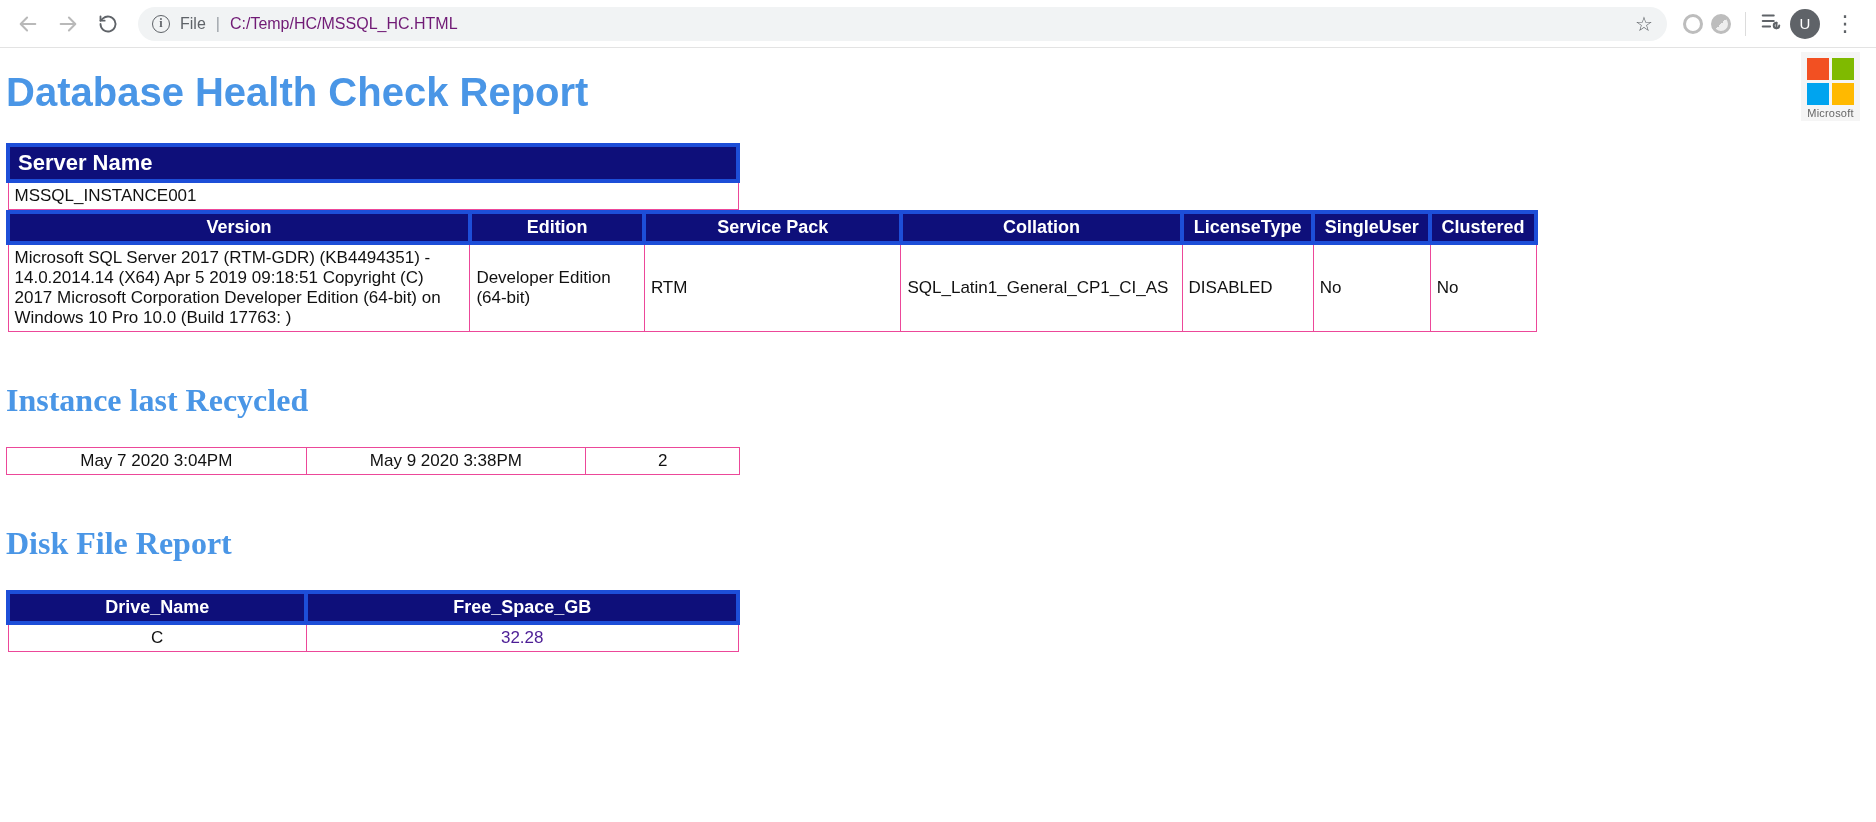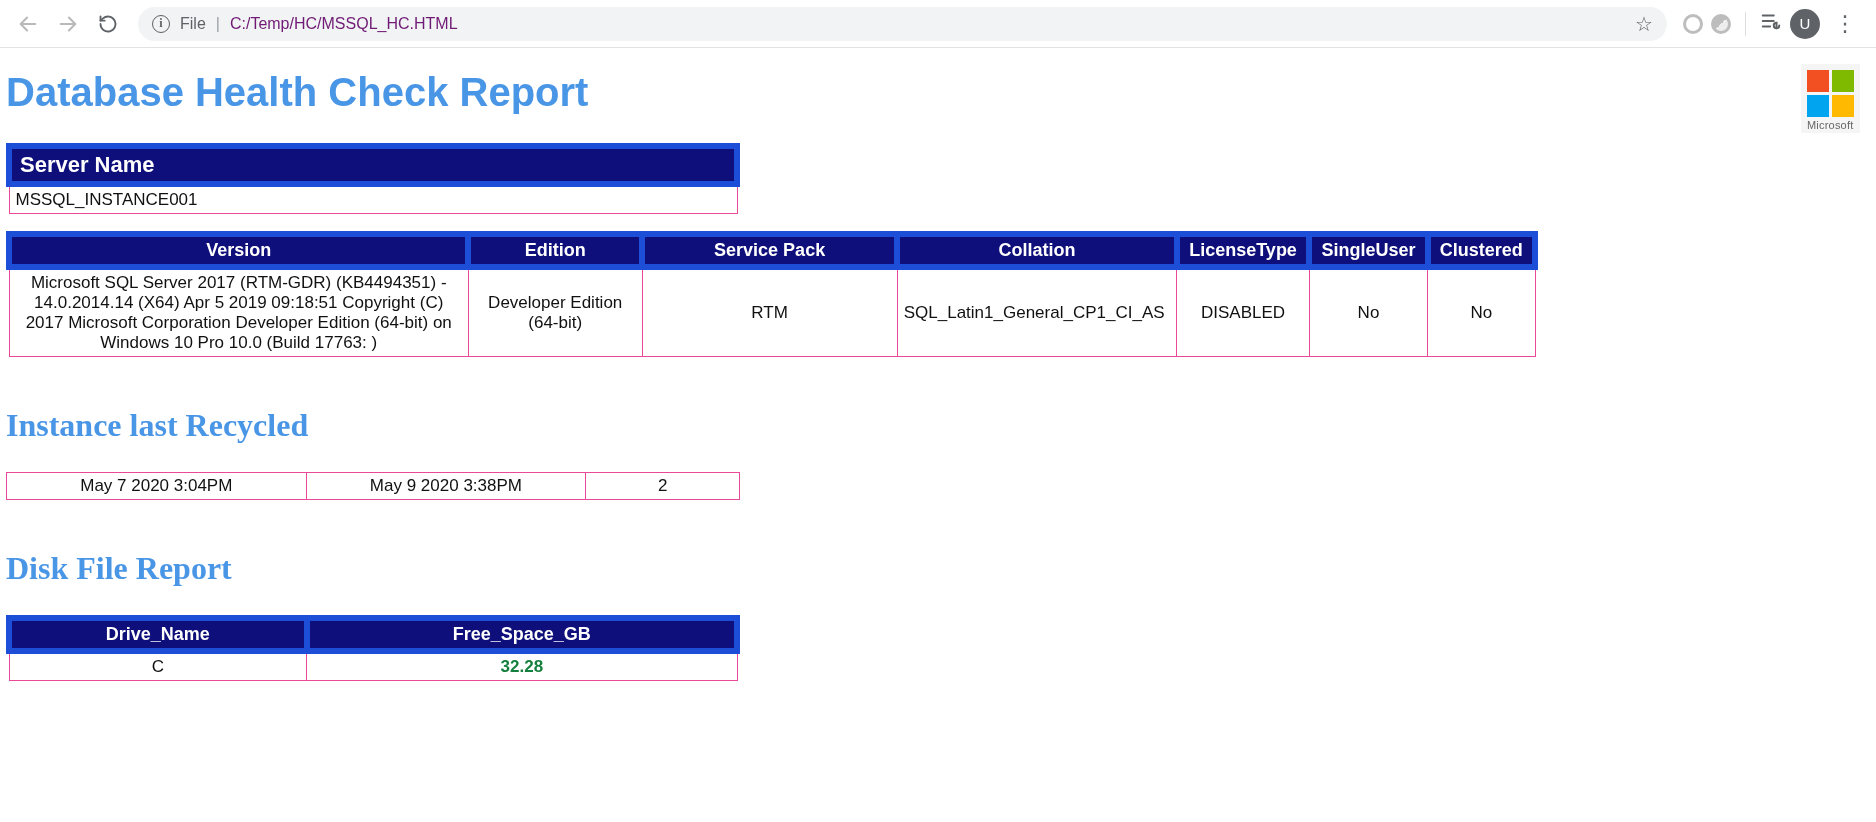--- a/index.html
+++ b/index.html
@@ -90,71 +90,71 @@
   h2.section-title {
     color: #4a96e6;
     font-family: Liberation Serif, serif;
     font-weight: 700;
     font-size: 32px;
     margin: 50px 0 28px 0;
   }
 
   .ms-logo {
     position: absolute;
-    top: 16px; right: 16px;
-    display: flex; flex-direction: column; align-items: flex-start;
+    top: 4px; right: 16px;
+    display: flex; flex-direction: column; align-items: center;
     background: #f5f5f5;
     padding: 6px 6px 2px 6px;
   }
   .ms-grid { display: grid; grid-template-columns: 22px 22px; grid-template-rows: 22px 22px; gap: 3px; }
   .ms-grid div:nth-child(1){background:#f25022;}
   .ms-grid div:nth-child(2){background:#7fba00;}
   .ms-grid div:nth-child(3){background:#00a4ef;}
   .ms-grid div:nth-child(4){background:#ffb900;}
   .ms-label { font-size: 11px; color: #666; margin-top: 2px; letter-spacing: .2px;}
 
   table.report {
     border-collapse: collapse;
     font-family: Verdana, Arial, sans-serif;
   }
   table.report th {
     background: #0e0f7a;
     color: #fff;
     font-weight: 700;
     padding: 3px 8px;
-    border: 6px solid #1d4ed8;
+    border: 4px solid #1d4ed8;
   }
   table.report td {
     border: 1px solid #ec4899;
     padding: 3px 6px;
     font-size: 17px;
     color: #111;
   }
 
   
   .t-server { width: 734px; }
   .t-server th { text-align: left; font-size: 22px; padding: 4px 8px; }
   .t-server td { font-size: 22px; padding: 6px 8px; }
 
   
-  .t-version { width: 1532px; margin-top: 17px; }
+  .t-version { width: 1532px; margin-top: 0; }
   .t-version th { font-size: 18px; text-align: center; }
-  .t-version td { font-size: 17px; text-align: center; vertical-align: middle; }
+  .t-version td { font-size: 17px; vertical-align: middle; }
   .t-version td.left { text-align: left; }
 
   
   .t-recycle { width: 734px; }
   .t-recycle th { font-size: 18px; text-align: center; }
   .t-recycle td { font-size: 18px; text-align: center; }
 
   
   .t-disk { width: 734px; }
   .t-disk th { font-size: 18px; text-align: center; }
   .t-disk td { font-size: 18px; text-align: center; }
-  .t-disk td.free { color: #15803d; font-weight: 700; }
+  .t-disk td.free { color: #4c1d95; font-weight: 400; }
 
 </style>
 </head>
 <body>
 
 <div class="chrome-bar">
   <div class="chrome-btn disabled">
     <svg width="22" height="22" viewBox="0 0 24 24" fill="none" stroke="currentColor" stroke-width="2.2" stroke-linecap="round" stroke-linejoin="round">
         <line x1="20" y1="12" x2="5" y2="12"></line>
         <polyline points="11 5 4 12 11 19"></polyline>

